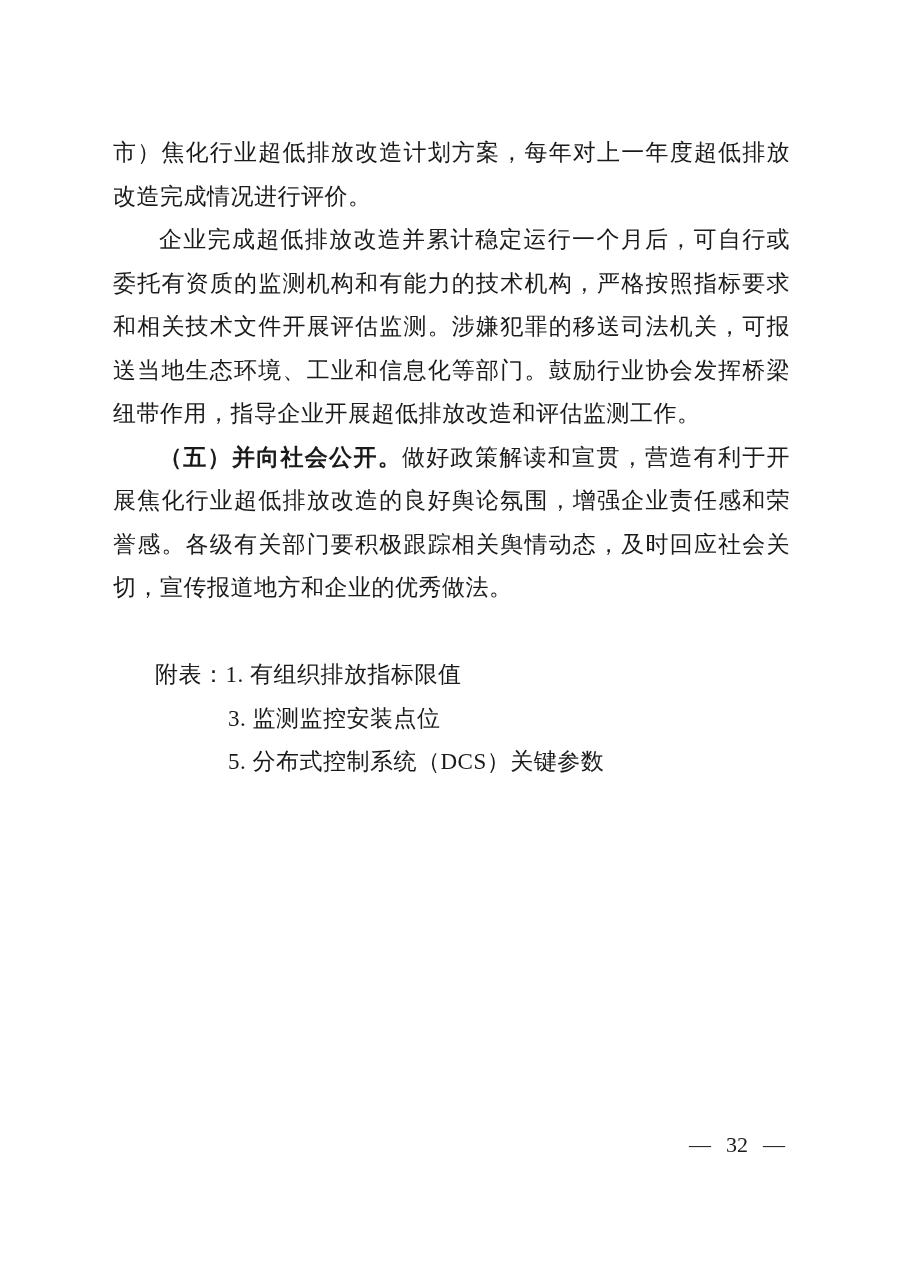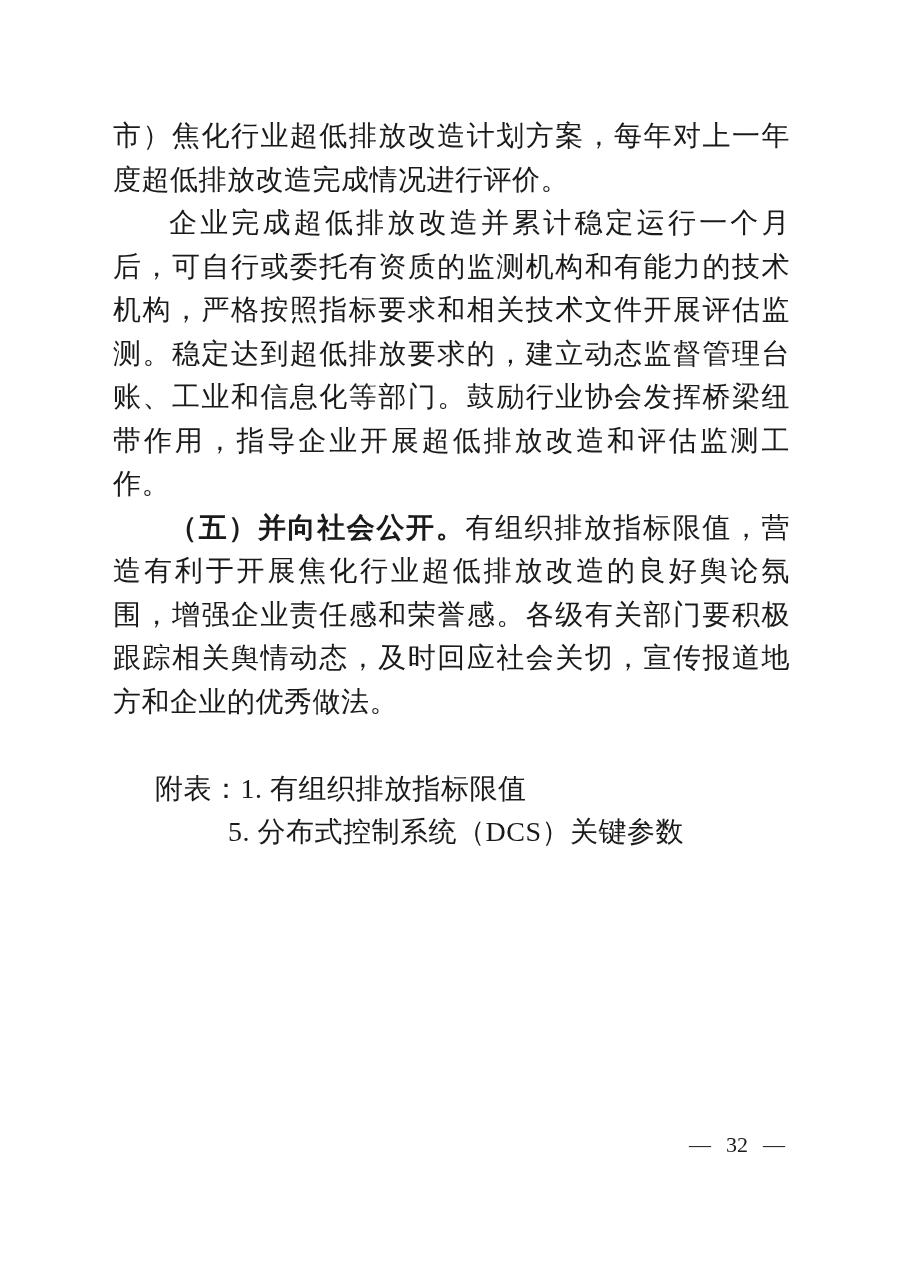--- a/index.html
+++ b/index.html
@@ -12,23 +12,23 @@
     width: 900px;
     height: 1272px;
     background: #ffffff;
     overflow: hidden;
     font-family: "Liberation Serif", "DejaVu Serif", serif;
     color: #1a1a1a;
   }
   .content {
     position: absolute;
     left: 113px;
-    top: 114px;
+    top: 131px;
     width: 677px;
-    font-size: 28px;
+    font-size: 23px;
     line-height: 43.5px;
     text-align: justify;
     letter-spacing: 0.5px;
   }
   .para {
     margin: 0;
     text-indent: 2em;
   }
   .para.no-indent {
     text-indent: 0;
@@ -63,27 +63,28 @@
 </style>
 </head>
 <body>
 
 <div class="page">
 
   <div class="content">
 
     <p class="para no-indent"><span>市）焦化行业超低排放改造计划方案，每年对上一年度超低排放改造完成情况进行评价。</span></p>
 
-    <p class="para"><span>企业完成超低排放改造并累计稳定运行一个月后，可自行或委托有资质的监测机构和有能力的技术机构，严格按照指标要求和相关技术文件开展评估监测。稳定达到超低排放要求的，建立动态监督管理台账、工业和信息化等部门。鼓励行业协会发挥桥梁纽带作用，指导企业开展超低排放改造和评估监测工作。</span></p>
+    <p class="para"><span>企业完成超低排放改造并累计稳定运行一个月后，可自行或委托有资质的监测机构和有能力的技术机构，严格按照指标要求和相关技术文件开展评估监测。涉嫌犯罪的移送司法机关，可报送当地生态环境、工业和信息化等部门。鼓励行业协会发挥桥梁纽带作用，指导企业开展超低排放改造和评估监测工作。</span></p>
 
 
-    <p class="para"><span class="para-lead">（五）并向社会公开。</span><span>有组织排放指标限值，营造有利于开展焦化行业超低排放改造的良好舆论氛围，增强企业责任感和荣誉感。各级有关部门要积极跟踪相关舆情动态，及时回应社会关切，宣传报道地方和企业的优秀做法。</span></p>
+    <p class="para"><span class="para-lead">（五）并向社会公开。</span><span>做好政策解读和宣贯，营造有利于开展焦化行业超低排放改造的良好舆论氛围，增强企业责任感和荣誉感。各级有关部门要积极跟踪相关舆情动态，及时回应社会关切，宣传报道地方和企业的优秀做法。</span></p>
 
     <div class="appendix">
       <div class="appendix-line appendix-first"><span>附表：</span><span>1. 有组织排放指标限值</span></div>
+      <div class="appendix-line appendix-item"><span>3. 监测监控安装点位</span></div>
       <div class="appendix-line appendix-item"><span>5. 分布式控制系统（DCS）关键参数</span></div>
     </div>
 
   </div>
 
   <div class="page-number">
     <span>—</span>
     <span>32</span>
     <span>—</span>
   </div>

